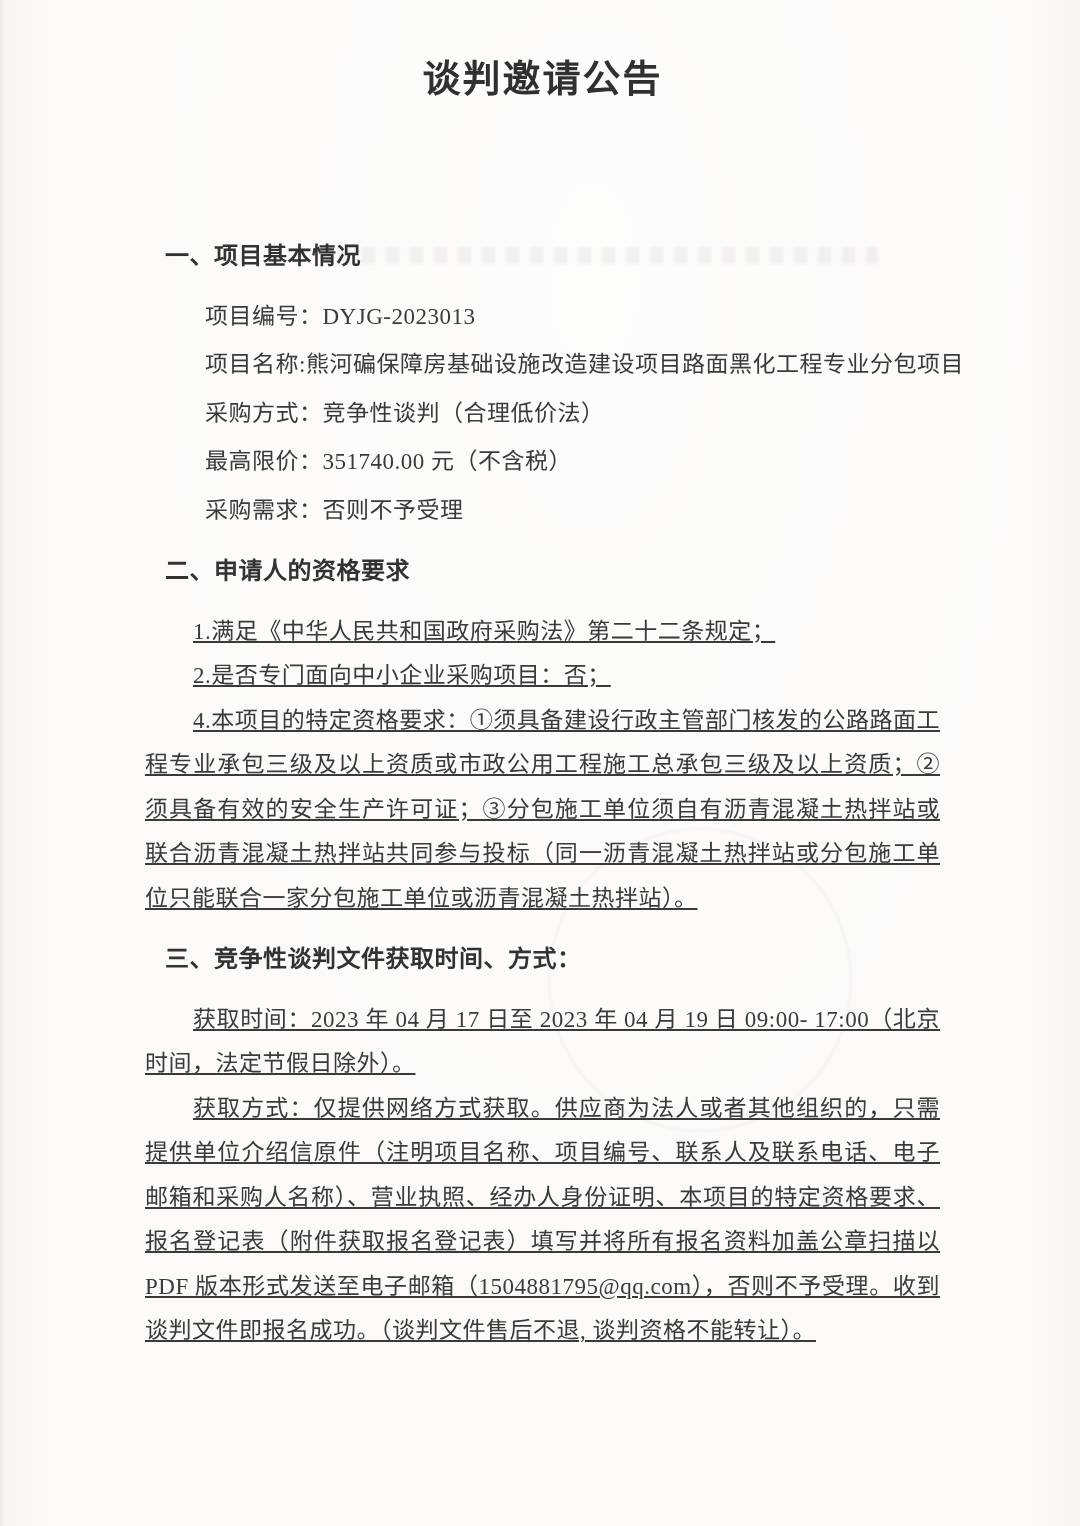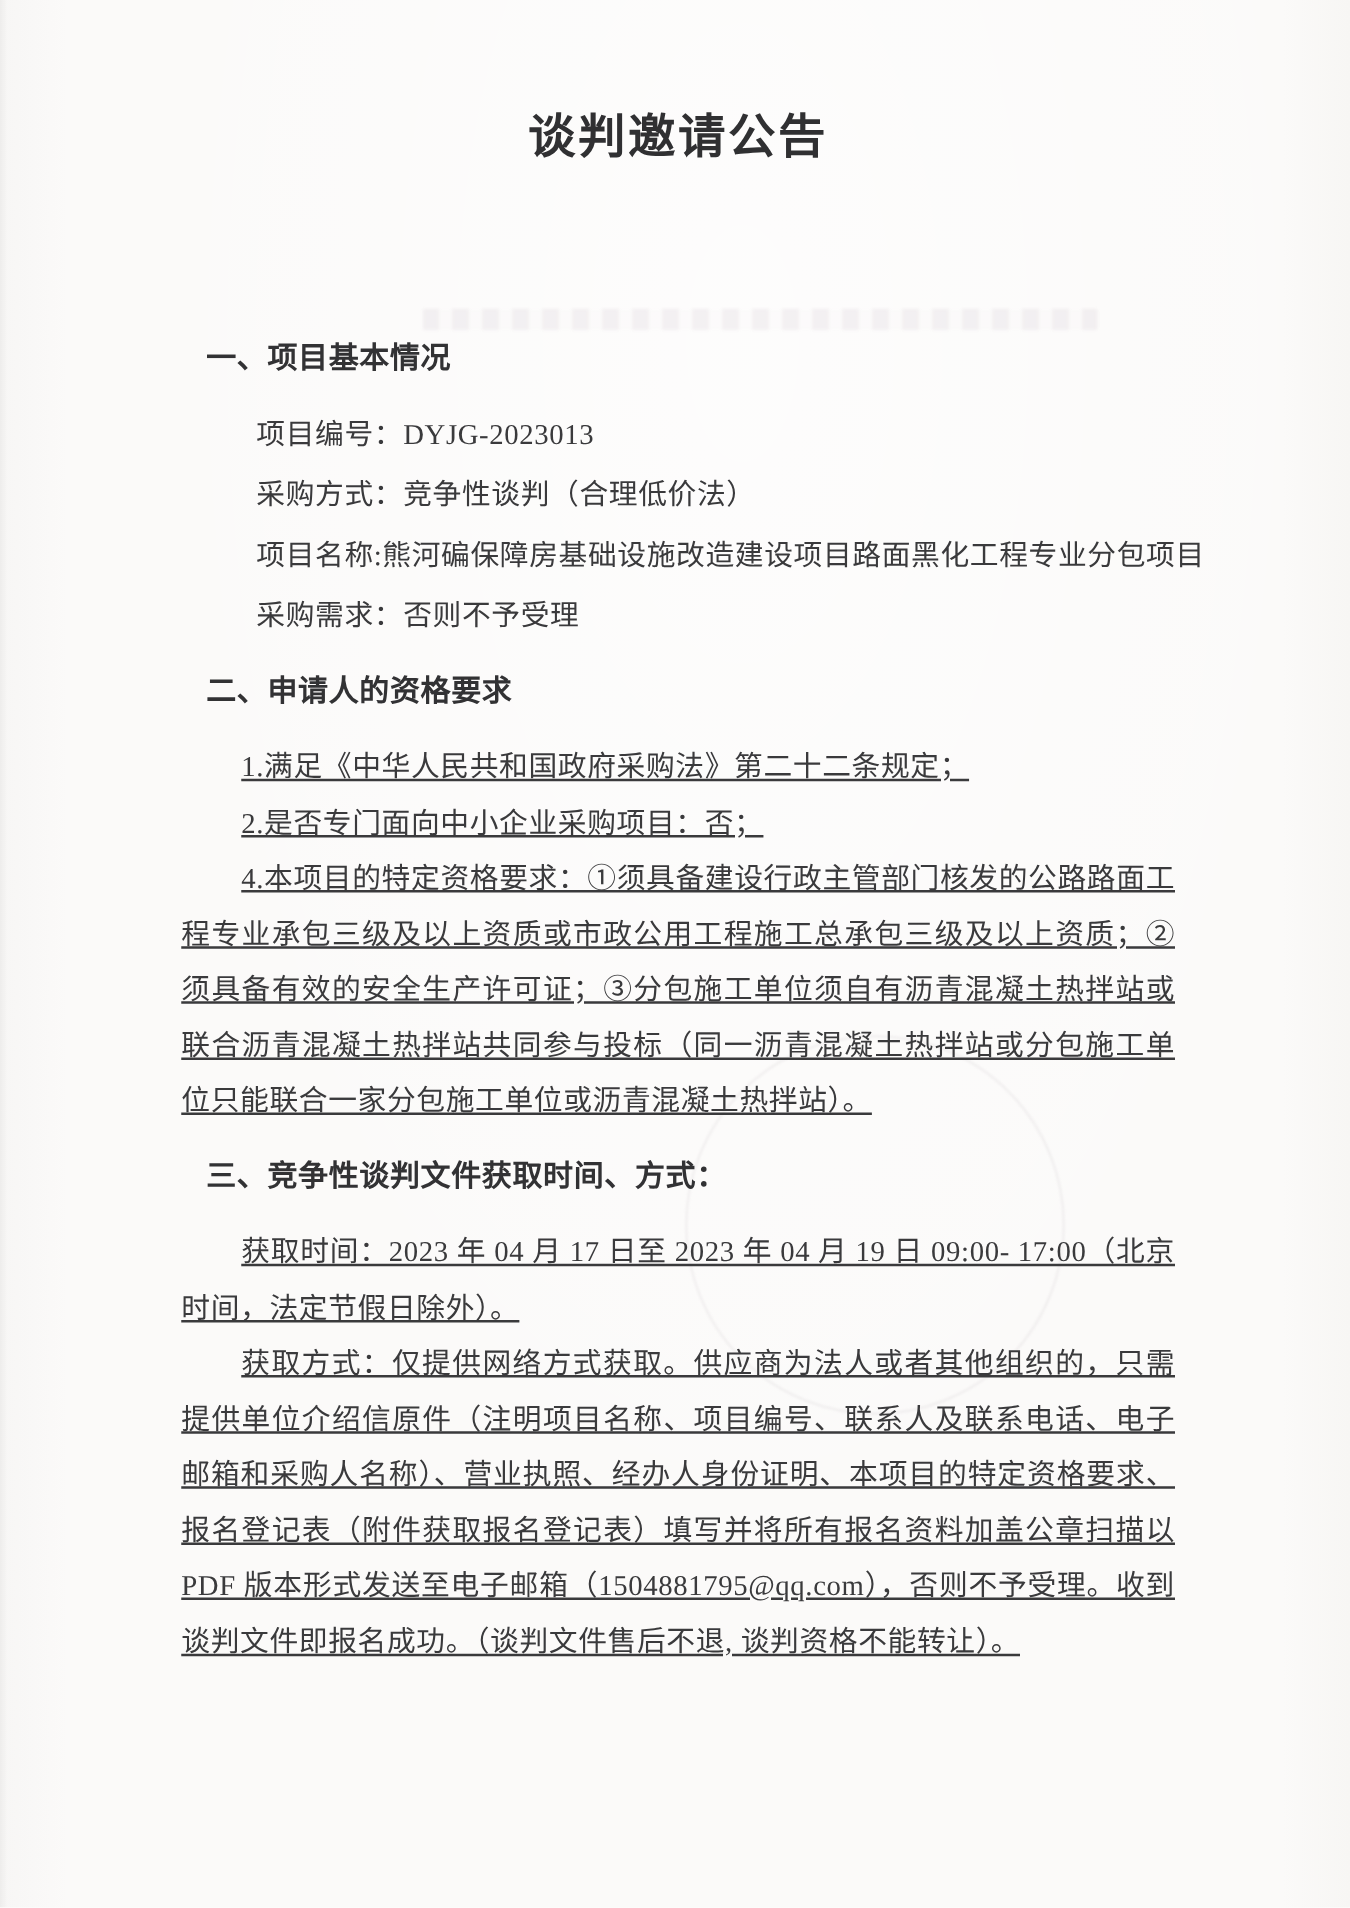--- a/index.html
+++ b/index.html
@@ -24,21 +24,21 @@
     position: absolute;
     left: 145px;
     top: 0;
     width: 795px;
     font-size: 23px;
     letter-spacing: 0.5px;
     line-height: 44.5px;
   }
   .doc-title {
     margin: 0;
-    padding-top: 83px;
+    padding-top: 52px;
     padding-bottom: 0;
     margin-bottom: 128px;
     text-align: center;
     font-size: 38px;
     line-height: 54px;
     font-weight: bold;
     letter-spacing: 2px;
     color: #303032;
     font-family: "Liberation Serif", "DejaVu Serif", serif;
   }
@@ -105,22 +105,23 @@
   <div class="bleed-line"></div>
   <div class="stamp-bleed"></div>
 
   <div class="content">
 
     <h1 class="doc-title">谈判邀请公告</h1>
 
     <section>
       <h2 class="sec-heading">一、项目基本情况</h2>
       <p class="field-line">项目编号：DYJG-2023013</p>
+      <p class="field-line">项目名称:熊河碥保障房基础设施改造建设项目路面黑化工程专业分包项目</p>
       <p class="field-line">采购方式：竞争性谈判（合理低价法）</p>
-      <p class="field-line">项目名称:熊河碥保障房基础设施改造建设项目路面黑化工程专业分包项目</p>
+      <p class="field-line">最高限价：351740.00 元（不含税）</p>
       <p class="field-line">采购需求：否则不予受理</p>
     </section>
 
     <section>
       <h2 class="sec-heading">二、申请人的资格要求</h2>
       <p class="para">1.满足《中华人民共和国政府采购法》第二十二条规定；</p>
       <p class="para">2.是否专门面向中小企业采购项目：否；</p>
       <p class="para">4.本项目的特定资格要求：①须具备建设行政主管部门核发的公路路面工程专业承包三级及以上资质或市政公用工程施工总承包三级及以上资质；②须具备有效的安全生产许可证；③分包施工单位须自有沥青混凝土热拌站或联合沥青混凝土热拌站共同参与投标（同一沥青混凝土热拌站或分包施工单位只能联合一家分包施工单位或沥青混凝土热拌站）。</p>
     </section>
 

